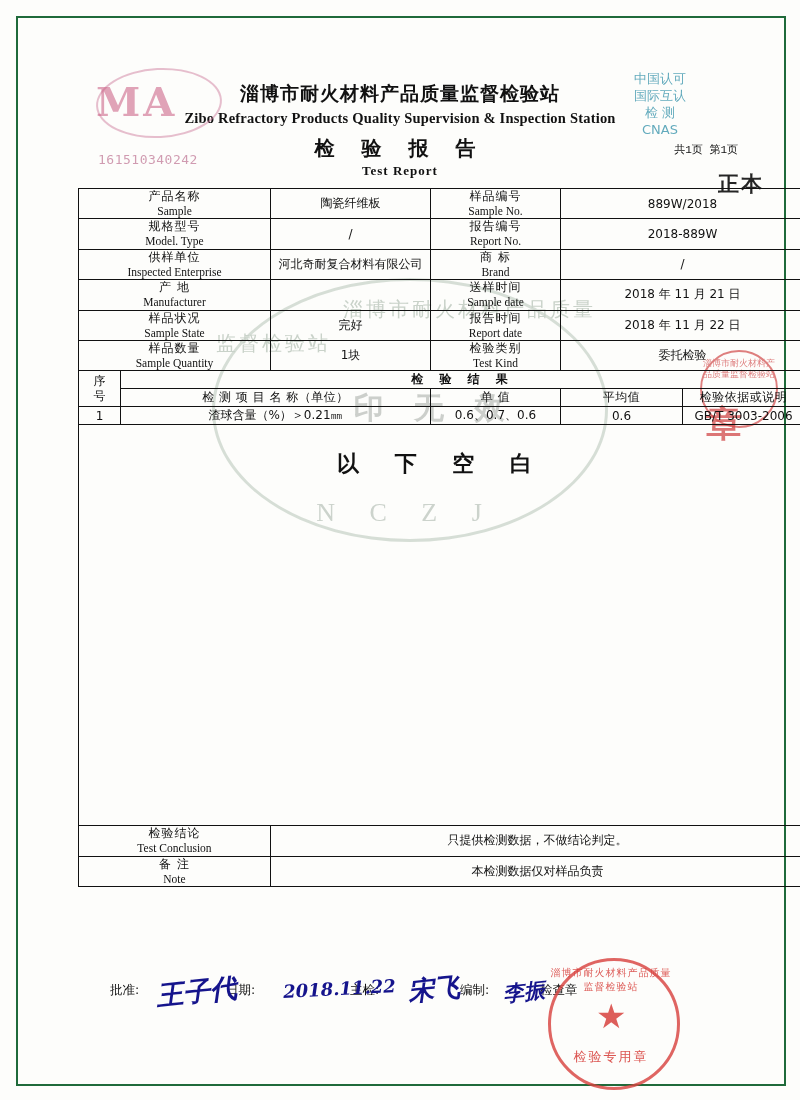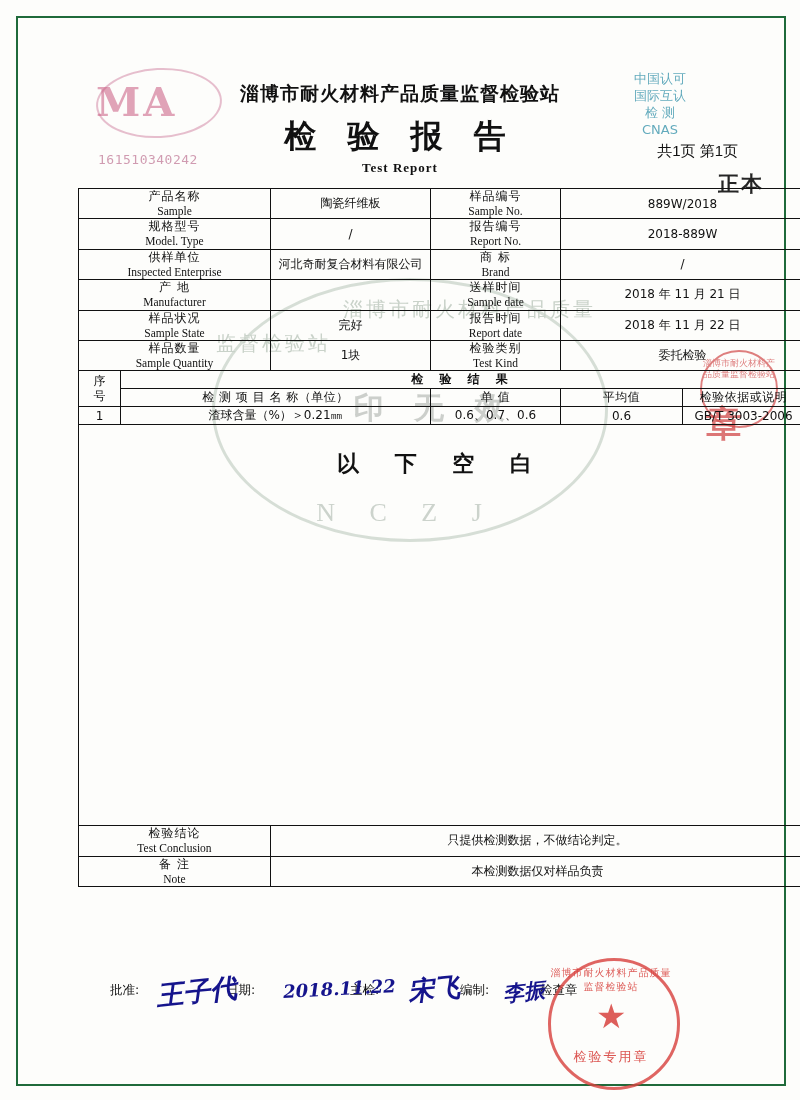--- a/index.html
+++ b/index.html
@@ -47,37 +47,37 @@
   }
   .title-en {
     font-family: "Liberation Serif", serif;
     font-size: 14.5px;
     font-weight: bold;
     margin-top: 3px;
     letter-spacing: 0.2px;
   }
   .report-cn {
     font-family: "DejaVu Serif", serif;
-    font-size: 32px;
+    font-size: 20px;
     font-weight: bold;
     letter-spacing: 10px;
     margin-top: 8px;
   }
   .report-en {
     font-size: 13px;
     font-weight: bold;
     letter-spacing: 1px;
     margin-top: 1px;
   }
   .page-count {
     position: absolute;
     right: 2px;
     top: 62px;
-    font-family: Liberation Sans, sans-serif;
-    font-size: 15px;
+    font-family: Liberation Mono, monospace;
+    font-size: 11px;
     white-space: nowrap;
     margin-left: 26px;
   }
 
   
   table.main {
     position: absolute;
     left: 78px;
     top: 188px;
     width: 604px;
@@ -368,20 +368,21 @@
   <div class="outer-border"></div>
 
   <div class="big-oval-wm"></div>
   <div class="wm-text-1">淄博市耐火材料产品质量</div>
   <div class="wm-text-2">监督检验站</div>
   <div class="wm-text-3">印 无 效</div>
   <div class="wm-text-4">N C Z J</div>
 
   <div class="header">
     <div class="title-cn">淄博市耐火材料产品质量监督检验站</div>
+    <div class="title-en">Zibo Refractory Products Quality Supervision  &amp;  Inspection Station</div>
     <div class="report-cn">检 验 报 告</div>
     <div class="report-en">Test    Report</div>
     <div class="page-count">共1页 第1页</div>
   </div>
 
   <div class="ma-oval"></div>
   <div class="stamp ma-stamp">MA</div>
   <div class="ma-code">161510340242</div>
 
   <div class="cnas-box">

